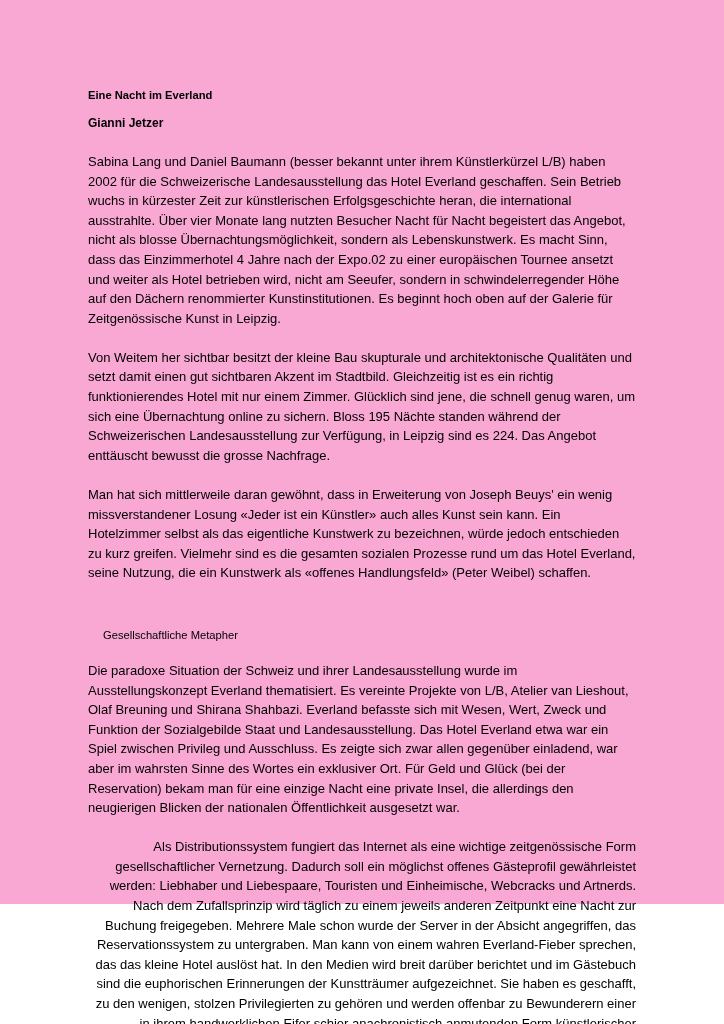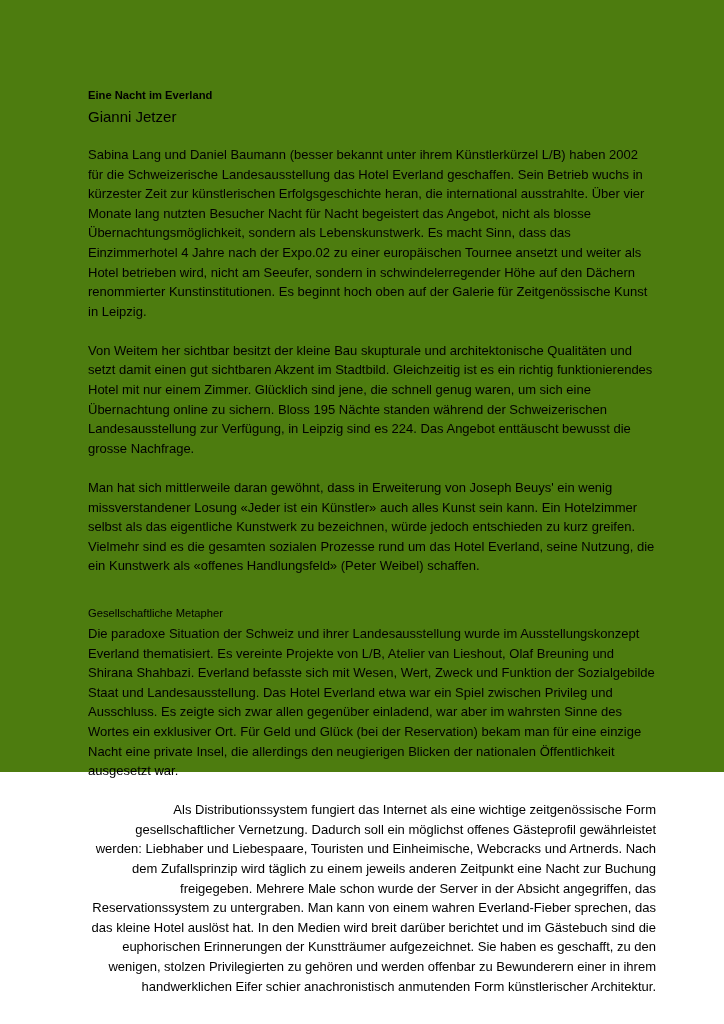--- a/index.html
+++ b/index.html
@@ -10,51 +10,51 @@
   body {
     width: 724px;
     height: 1024px;
     font-family: "Liberation Sans", sans-serif;
     color: #000000;
     -webkit-font-smoothing: antialiased;
   }
   .page {
     position: relative;
     width: 724px;
-    height: 772px;
-    background: #4d7c0f;
+    height: 904px;
+    background: #f9a8d4;
     box-sizing: border-box;
-    padding: 86px 68px 0 88px;
+    padding: 86px 88px 0 88px;
   }
   .doc-title {
     font-size: 11.2px;
     font-weight: bold;
     line-height: 19.5px;
     margin: 0;
   }
   .doc-author {
-    font-size: 15px;
-    font-weight: normal;
+    font-size: 12px;
+    font-weight: bold;
     line-height: 19.5px;
-    margin: 1px 0 19px 0;
+    margin: 8px 0 19px 0;
   }
   .para {
     font-size: 13px;
     line-height: 19.6px;
     margin: 0 0 19.5px 0;
     text-align: left;
   }
   .para.tight {
     margin-bottom: 12px;
     text-align: right;
   }
   .section-head {
     font-size: 11.2px;
     line-height: 19.6px;
-    margin: 0;
+    margin: 15px;
   }
   .spacer-lg {
     height: 9px;
   }
 </style>
 </head>
 <body>
 
 <div class="page">
 

